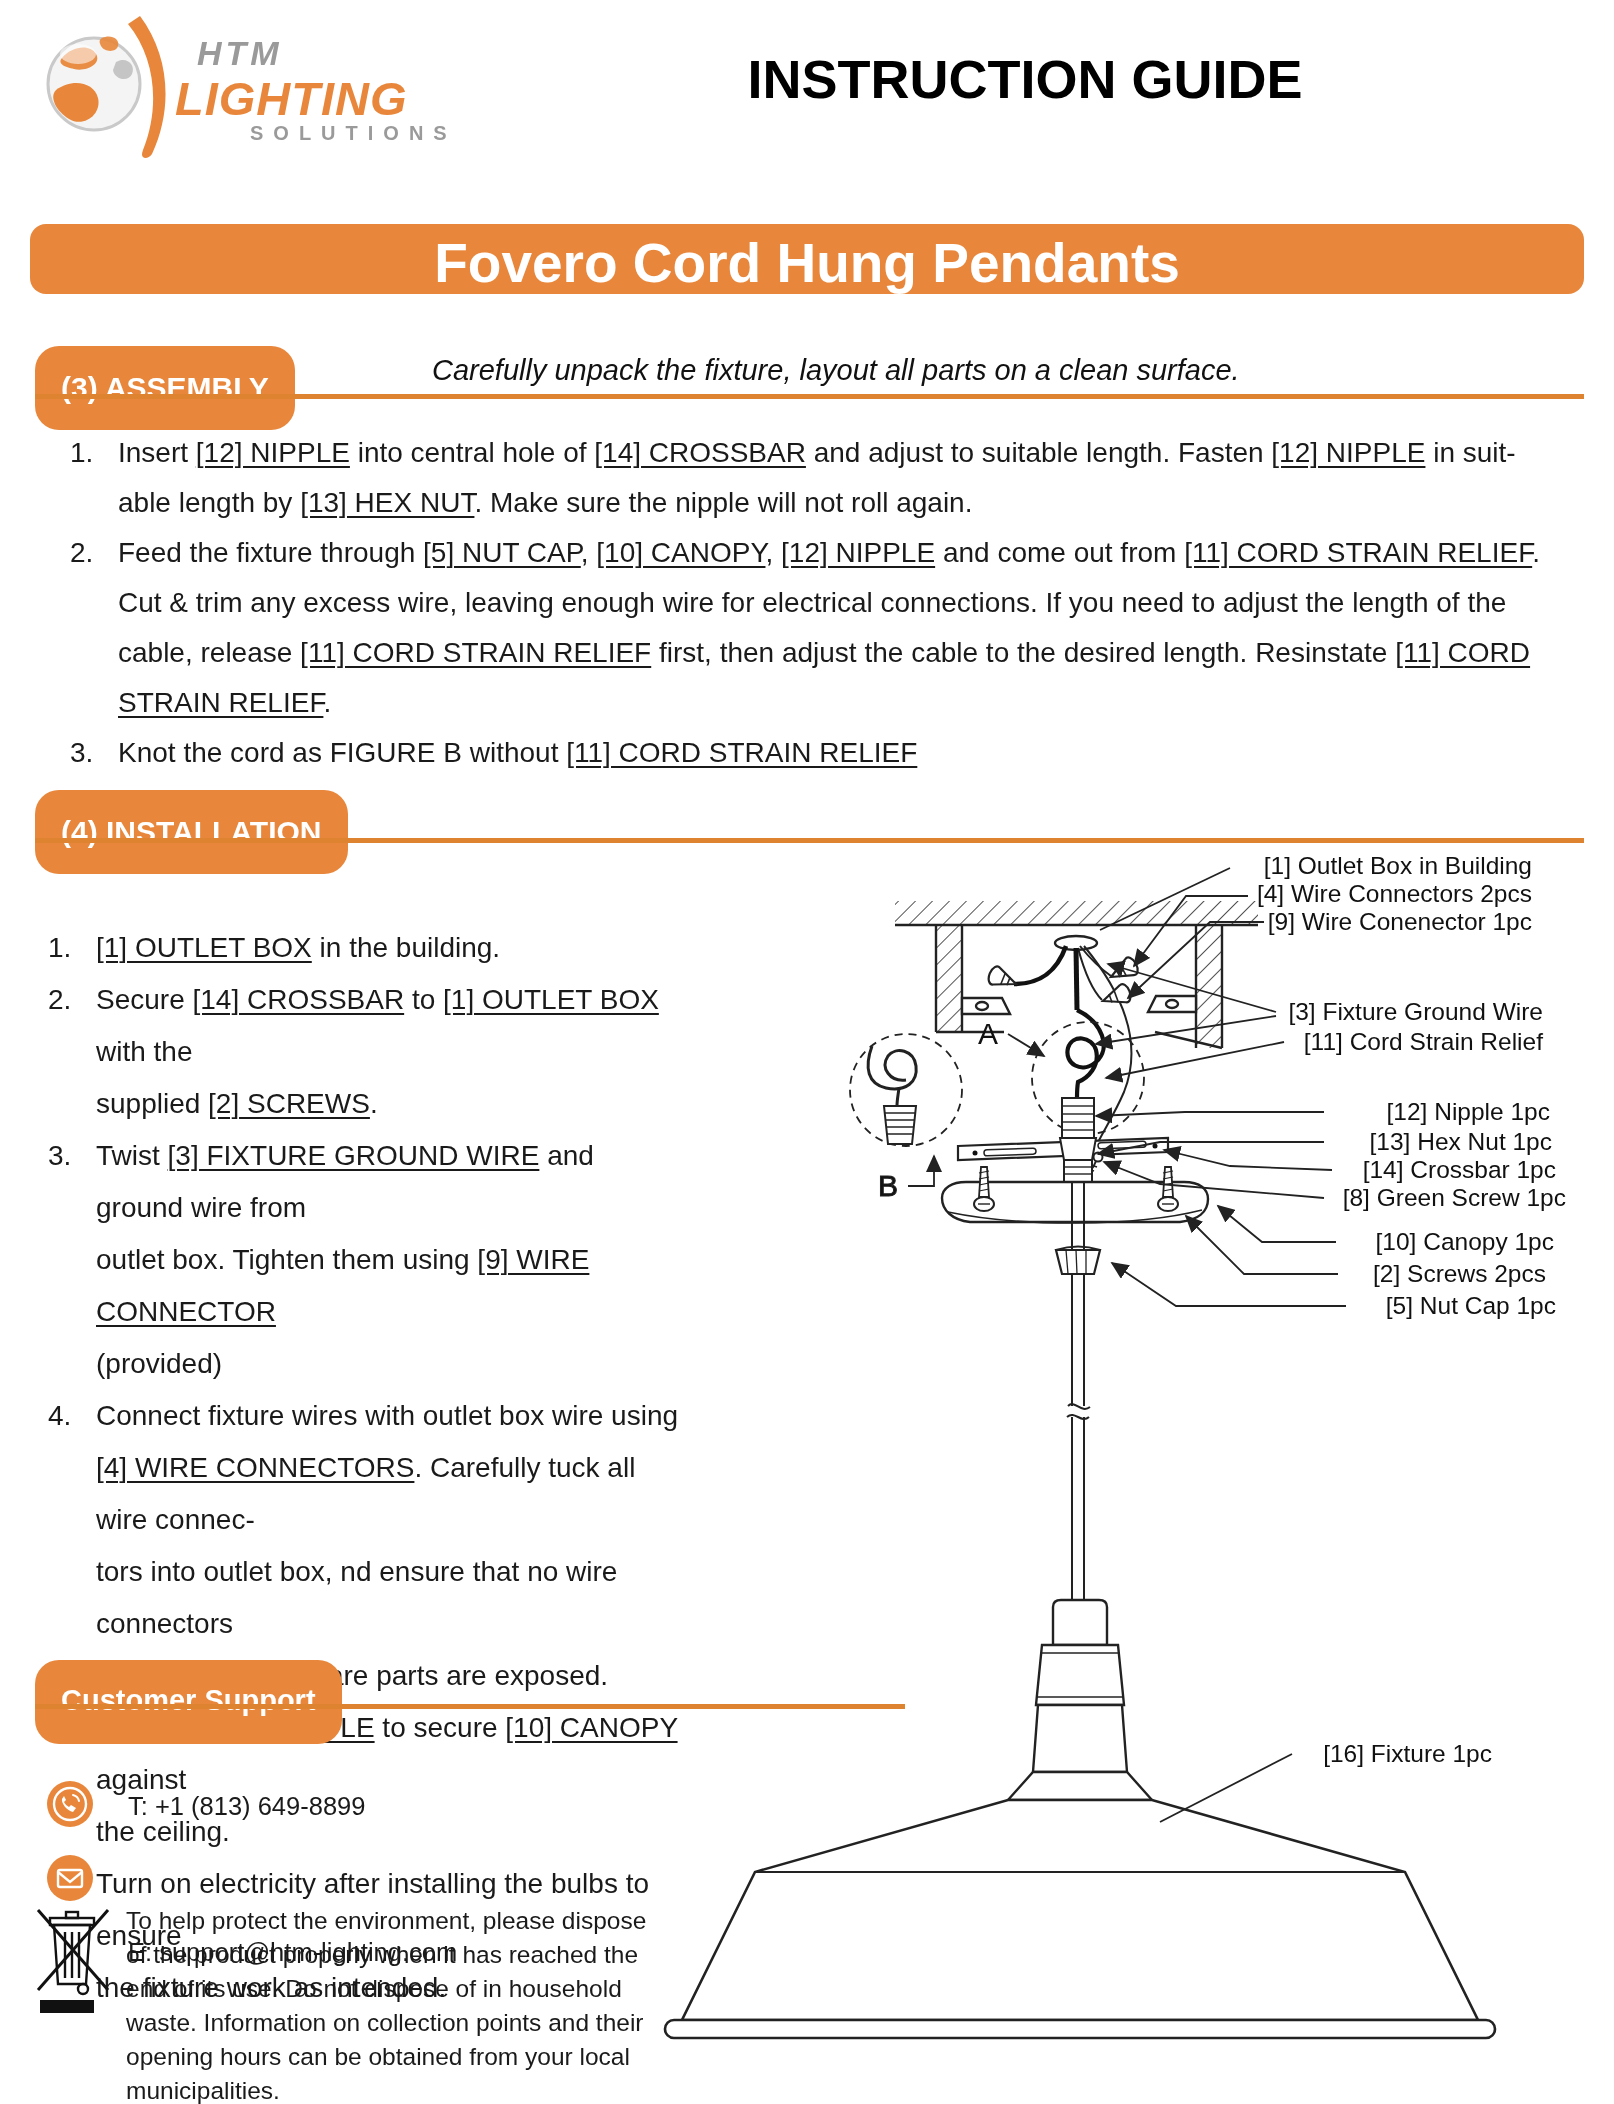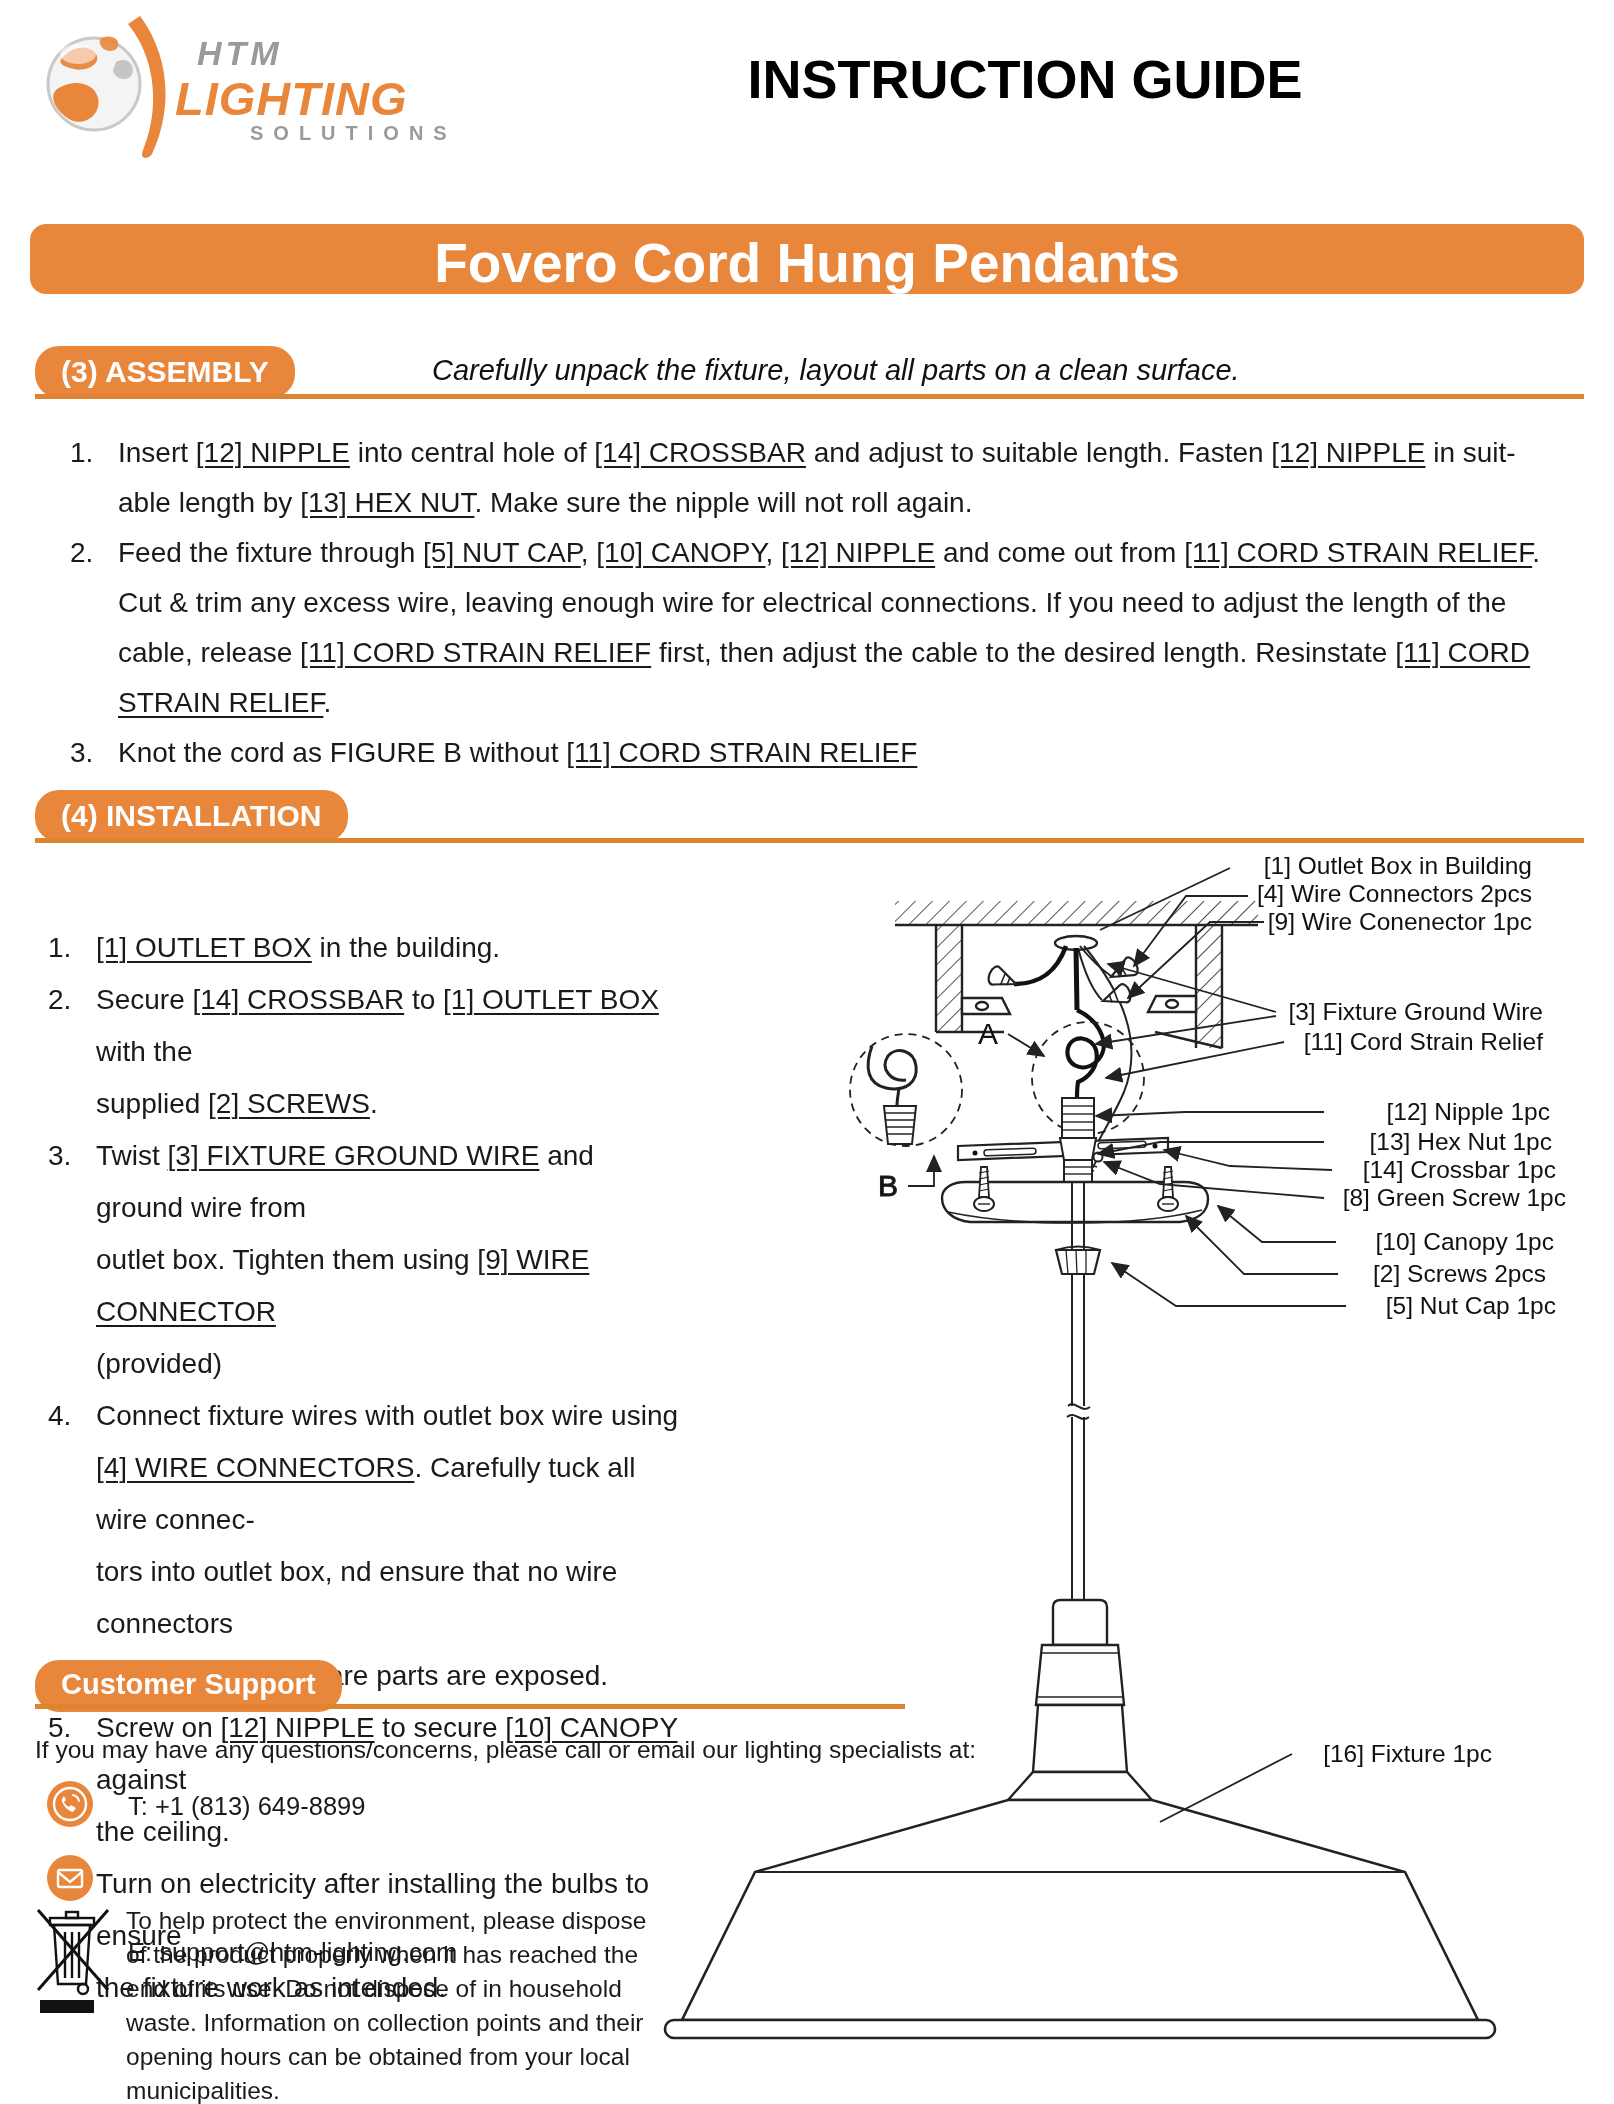--- a/index.html
+++ b/index.html
@@ -20,21 +20,21 @@
   .brand-solutions{position:absolute;left:230px;top:122px;font-size:20px;font-weight:bold;color:var(--gray);letter-spacing:10px;margin-left:20px;}
   .doc-title{position:absolute;left:650px;top:48px;width:750px;text-align:center;font-size:54px;font-weight:bold;letter-spacing:0px;color:#000;}
   
   .banner{
     position:absolute;left:30px;top:224px;width:1554px;height:70px;border-radius:16px;
     background:var(--orange);color:#fff;font-size:55px;font-weight:bold;text-align:center;line-height:78px;
   }
   
   .tab{
     position:absolute;height:52px;border-radius:24px;background:var(--orange);color:#fff;
-    font-size:30px;font-weight:bold;line-height:52px;padding:0 26px;white-space:nowrap;
+    font-size:30px;font-weight:bold;line-height:52px;padding:16px 26px;white-space:nowrap;
   }
   .rule{position:absolute;height:5px;background:var(--orange-line);}
   .assembly-note{position:absolute;left:432px;top:354px;font-size:29px;font-style:italic;color:#111;white-space:nowrap;}
   
   .olist{position:absolute;}
   .li{display:flex;}
   .num{flex:0 0 48px;}
   .a-list{left:70px;top:428px;font-size:28px;line-height:50px;width:1500px;}
   .i-list{left:48px;top:922px;font-size:28px;line-height:52px;width:640px;}
   .u{text-decoration:underline;text-underline-offset:4px;text-decoration-thickness:2px;}
@@ -296,21 +296,20 @@
     <div class="callout" style="top:1184px;right:48px;">[8] Green Screw 1pc</div>
     <div class="callout" style="top:1228px;right:60px;">[10] Canopy 1pc</div>
     <div class="callout" style="top:1260px;right:68px;">[2] Screws 2pcs</div>
     <div class="callout" style="top:1292px;right:58px;">[5] Nut Cap 1pc</div>
     <div class="callout" style="top:1740px;right:122px;">[16] Fixture 1pc</div>
   </div>
 
   <div class="tab" style="left:35px;top:1660px;height:52px;line-height:48px;font-size:29px;">Customer Support</div>
   <div class="rule" style="left:35px;top:1704px;width:870px;"></div>
 
-  <div class="support-intro">If you may have any questions/concerns, please call or email our lighting specialists at:</div>
 
   <div class="abs" style="left:46px;top:1780px;">
     <svg width="48" height="48" viewBox="0 0 48 48">
       <circle cx="24" cy="24" r="23" style="fill:var(--orange)"></circle>
       <circle cx="24" cy="24" r="16" fill="none" stroke="#fff" stroke-width="2.4"></circle>
       <path d="M16,19 c-1,4 5,12 11,13 l3,-4 -5,-3 -2,2 c-2,-1 -4,-3 -5,-5 l2,-2 -2,-4 z" fill="#fff"></path>
       <path d="M27,15 a8,8 0 0 1 6,6" fill="none" stroke="#fff" stroke-width="2" stroke-linecap="round"></path>
     </svg>
   </div>
   <div class="contact-text" style="top:1792px;">T: +1 (813) 649-8899</div>

